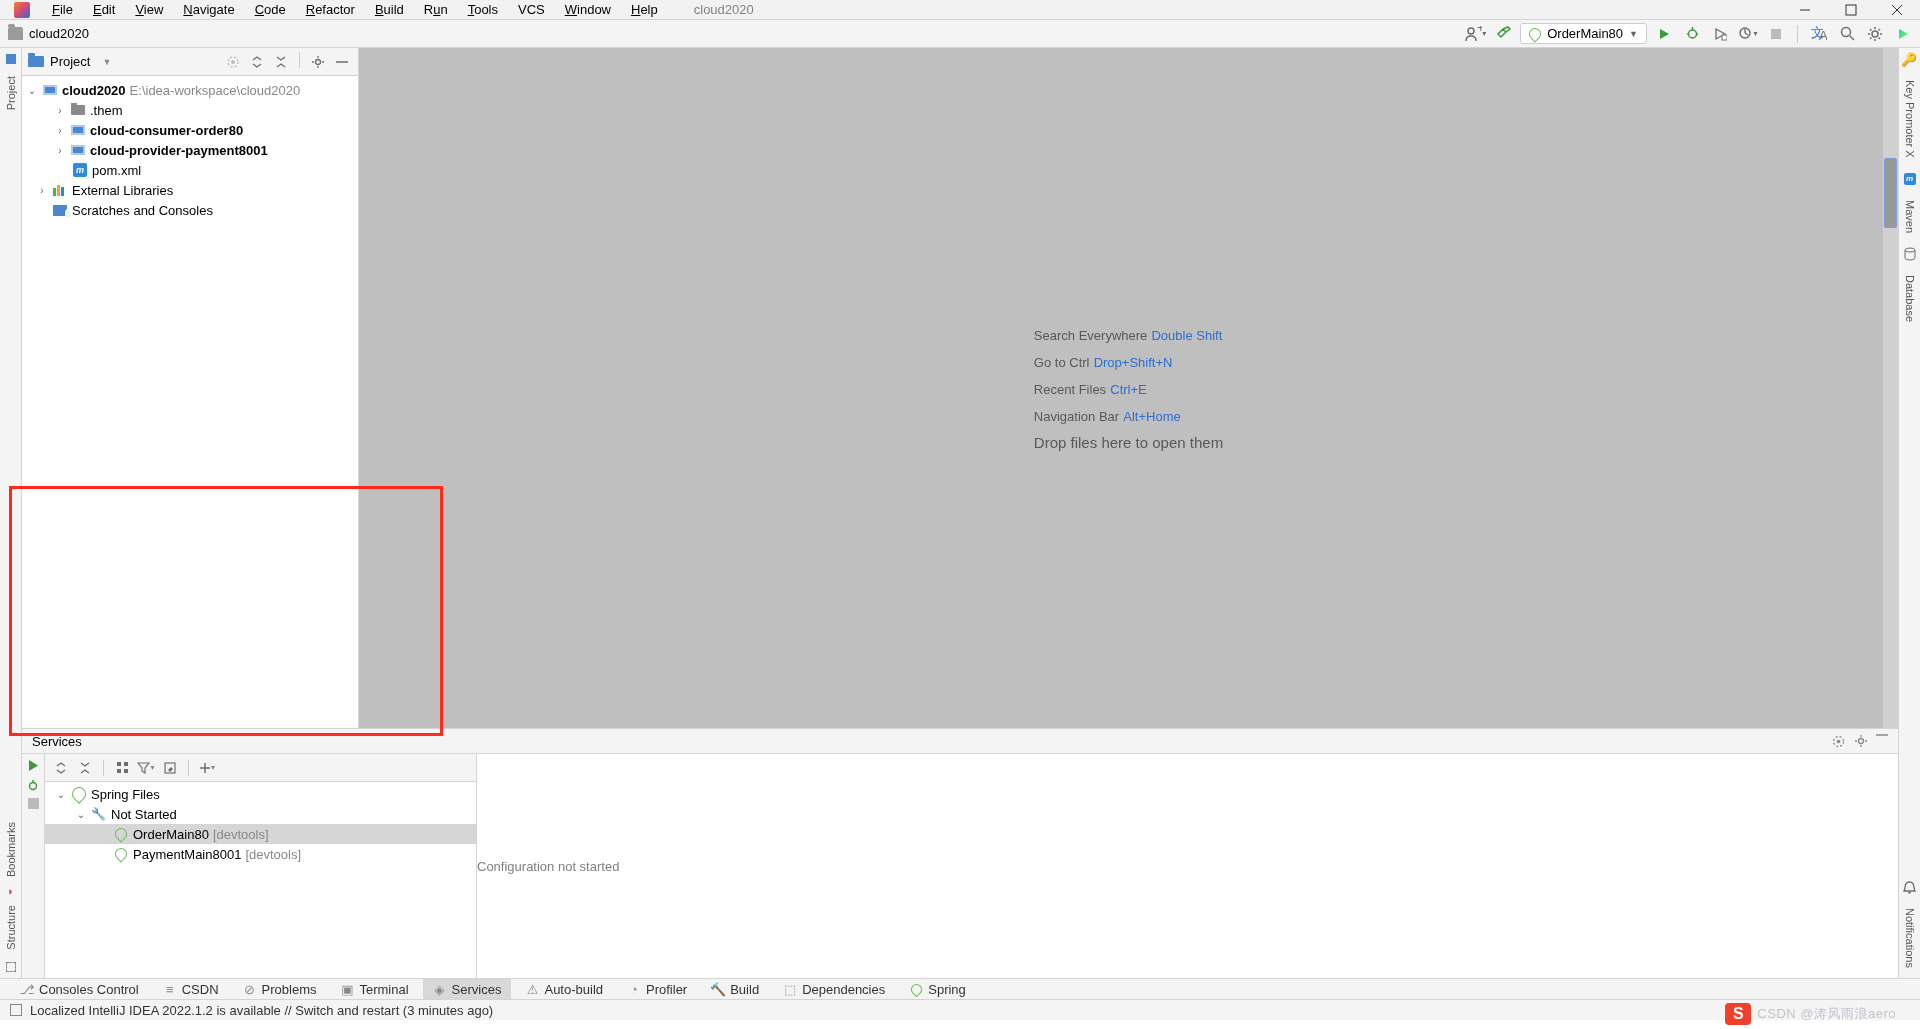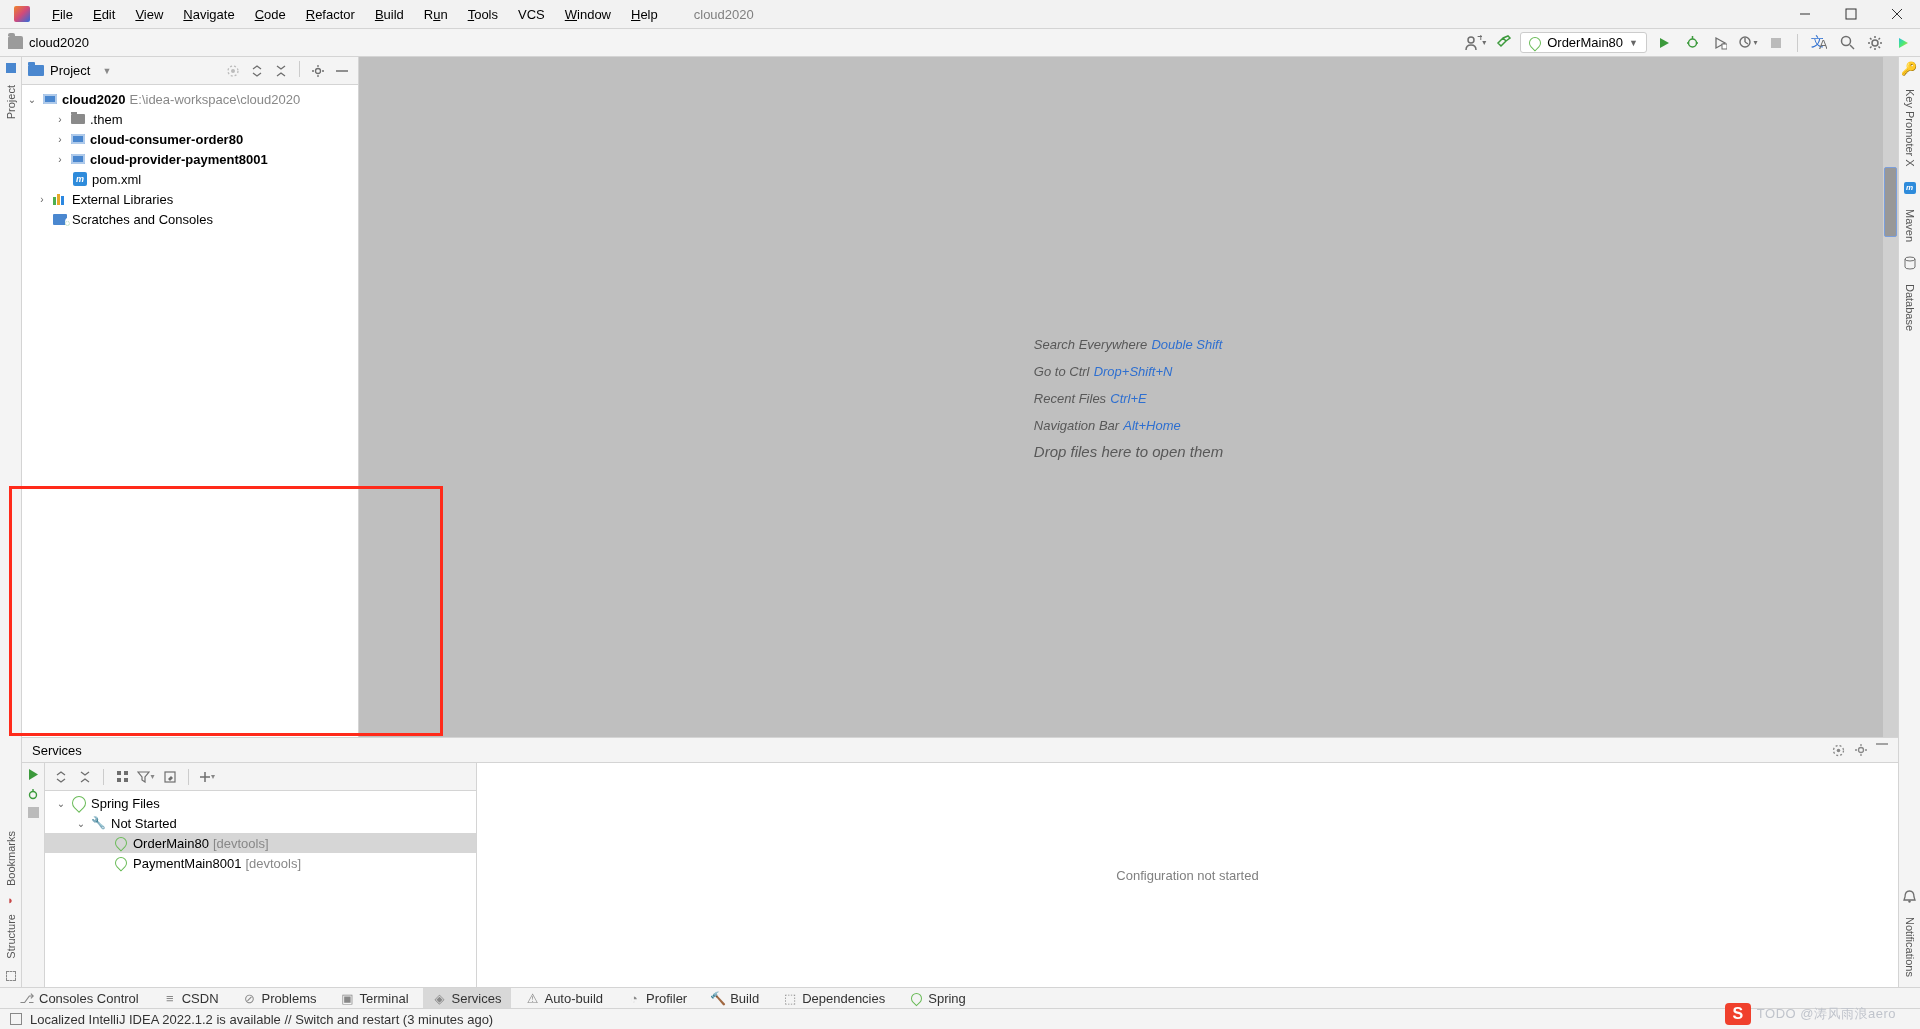--- a/index.html
+++ b/index.html
@@ -1,17 +1,17 @@
 <!DOCTYPE html>
 <html><head>
 <meta charset="utf-8">
 <style>
 * { margin:0; padding:0; box-sizing:border-box; font-family:"Segoe UI",Arial,sans-serif; font-size:13px; }
 body { background:#fff; color:#000; width:1920px; height:1029px; overflow:hidden; position:relative; }
-.titlebar { height:29px; background:#f2f2f2; display:flex; align-items:center; border-bottom:1px solid #d4d4d4; }
+.titlebar { height:20px; background:#f2f2f2; display:flex; align-items:center; border-bottom:1px solid #d4d4d4; }
 .titlebar .app-icon { width:16px; height:16px; margin:0 8px 0 14px; background:linear-gradient(135deg,#f0842c 0%,#d14a7a 50%,#2b6cdf 100%); border-radius:2px; }
 .menu { display:flex; gap:4px; padding-left:6px; }
 .menu-item { padding:3px 8px; cursor:default; }
 .menu-item u { text-decoration:underline; }
 .title-path { margin-left:28px; color:#808080; }
 .win-ctrls { margin-left:auto; display:flex; }
 .win-btn { width:46px; height:29px; display:flex; align-items:center; justify-content:center; color:#333; }
 .navbar { height:28px; background:#f4f4f4; display:flex; align-items:center; border-bottom:1px solid #d4d4d4; padding:0 6px 0 8px; }
 .navbar .folder-icon { width:15px; height:13px; background:#9b9b9b; border-radius:2px 2px 0 0; margin-right:6px; position:relative; }
 .navbar .folder-icon:before { content:''; position:absolute; top:-3px; left:0; width:7px; height:3px; background:#9b9b9b; border-radius:2px 2px 0 0; }
@@ -44,38 +44,38 @@
 .sq-folder { width:14px; height:10px; background:#4a87cf; border-radius:1px; position:relative; box-shadow:inset 0 0 0 2px #afcaea; }
 .m-file { width:14px; height:14px; background:#2e8bdb; border-radius:2px; color:#fff; font-size:9px; font-weight:bold; display:flex; align-items:center; justify-content:center; font-style:italic; }
 .lib-icon { width:14px; height:11px; display:flex; gap:1px; align-items:flex-end; }
 .lib-icon span { width:3px; }
 .lib-icon .b1{background:#4caf50;height:8px;}.lib-icon .b2{background:#e6a829;height:11px;}.lib-icon .b3{background:#2b87e0;height:9px;}
 .scratch-icon { width:14px; height:11px; background:#4a87cf; border-radius:1px; position:relative; }
 .scratch-icon:after { content:'◌'; position:absolute; right:-3px; bottom:-3px; color:#3c9a3c; font-size:9px; background:#fff; border-radius:50%; }
 .path-text { color:#888; margin-left:4px; }
 .editor-area { flex:1; background:#bfbfbf; display:flex; flex-direction:column; align-items:center; justify-content:center; position:relative; }
 .editor-hints { text-align:left; }
-.hint { color:#585858; font-size:15px; margin:10px 0;font-style:italic; }
+.hint { color:#585858; font-size:15px; margin:10px 0; }
 .hint .key { color:#2e6fd0; }
 .editor-scroll { position:absolute; right:0; top:0; bottom:0; width:15px; background:#d0d0d0; }
 .editor-scroll-thumb { position:absolute; right:1px; top:110px; width:13px; height:70px; background:#989898; border-radius:2px; border:1px solid #7a9edc; }
 .svc-panel { height:250px; background:#fff; border-top:1px solid #d4d4d4; display:flex; flex-direction:column; position:relative; }
 .svc-header { height:25px; background:#f4f4f4; border-bottom:1px solid #d4d4d4; display:flex; align-items:center; padding:0 10px; }
 .svc-header-right { margin-left:auto; display:flex; gap:8px; color:#888; }
 .svc-body { flex:1; display:flex; }
 .svc-left-tools { width:23px; background:#f4f4f4; border-right:1px solid #d4d4d4; display:flex; flex-direction:column; align-items:center; gap:6px; padding-top:5px; }
 .svc-toolbar { height:28px; background:#f4f4f4; border-bottom:1px solid #d4d4d4; display:flex; align-items:center; padding:0 6px; gap:4px; }
 .svc-split { flex:1; display:flex; }
 .svc-tree-wrap { width:432px; border-right:1px solid #d4d4d4; display:flex; flex-direction:column; }
 .svc-tree { flex:1; padding-top:2px; }
 .svc-tree .tree-row { height:20px; }
 .svc-tree .selected { background:#d6d6d6; }
 .sb-leaf { width:14px; height:14px; border:1.5px solid #6abb58; border-radius:50% 50% 50% 0; transform:rotate(-45deg); }
 .wrench { color:#555; font-size:12px; }
-.svc-main { flex:1; display:flex; align-items:center; justify-content:center; color:#808080; font-size:14px; }
+.svc-main { flex:1; display:flex; align-items:center; color:#808080; font-size:14px; }
 .highlight-box { position:absolute; border:3px solid #ff2a1a; pointer-events:none; }
 .tool-tabs { height:21px; background:#f4f4f4; border-top:1px solid #d4d4d4; display:flex; align-items:center; padding:0 10px; gap:4px; }
 .tool-tab { display:flex; align-items:center; gap:5px; padding:0 10px; height:100%; color:#333; font-size:12px; }
 .tool-tab.active { background:#d8d8d8; }
 .tt-icon { width:14px; height:14px; display:flex; align-items:center; justify-content:center; color:#888; }
 .status-bar { height:21px; background:#f4f4f4; border-top:1px solid #d4d4d4; display:flex; align-items:center; padding:0 10px; font-size:12px; color:#333; }
 .sb-sq { width:12px; height:12px; border:1px solid #888; margin-right:8px; }
 .csdn-badge { position:absolute; right:24px; bottom:4px; display:flex; align-items:center; gap:6px; }
 .csdn-logo { width:26px; height:22px; background:#f0402c; border-radius:4px; color:#fff; display:flex; align-items:center; justify-content:center; font-size:16px; font-weight:bold; }
 .csdn-txt { color:#c0c4cc; font-size:13px; letter-spacing:0.5px; }
@@ -542,14 +542,14 @@
 
 <div class="status-bar">
   <div class="sb-sq"></div>
   <span>Localized IntelliJ IDEA 2022.1.2 is available // Switch and restart (3 minutes ago)</span>
 </div>
 
 <div class="highlight-box" style="left:9px;top:486px;width:434px;height:250px;"></div>
 
 <div class="csdn-badge">
   <div class="csdn-logo">S</div>
-  <div class="csdn-txt">TODO @涛风雨浪aero</div>
+  <div class="csdn-txt">CSDN @涛风雨浪aero</div>
 </div>
 
 </body></html>

